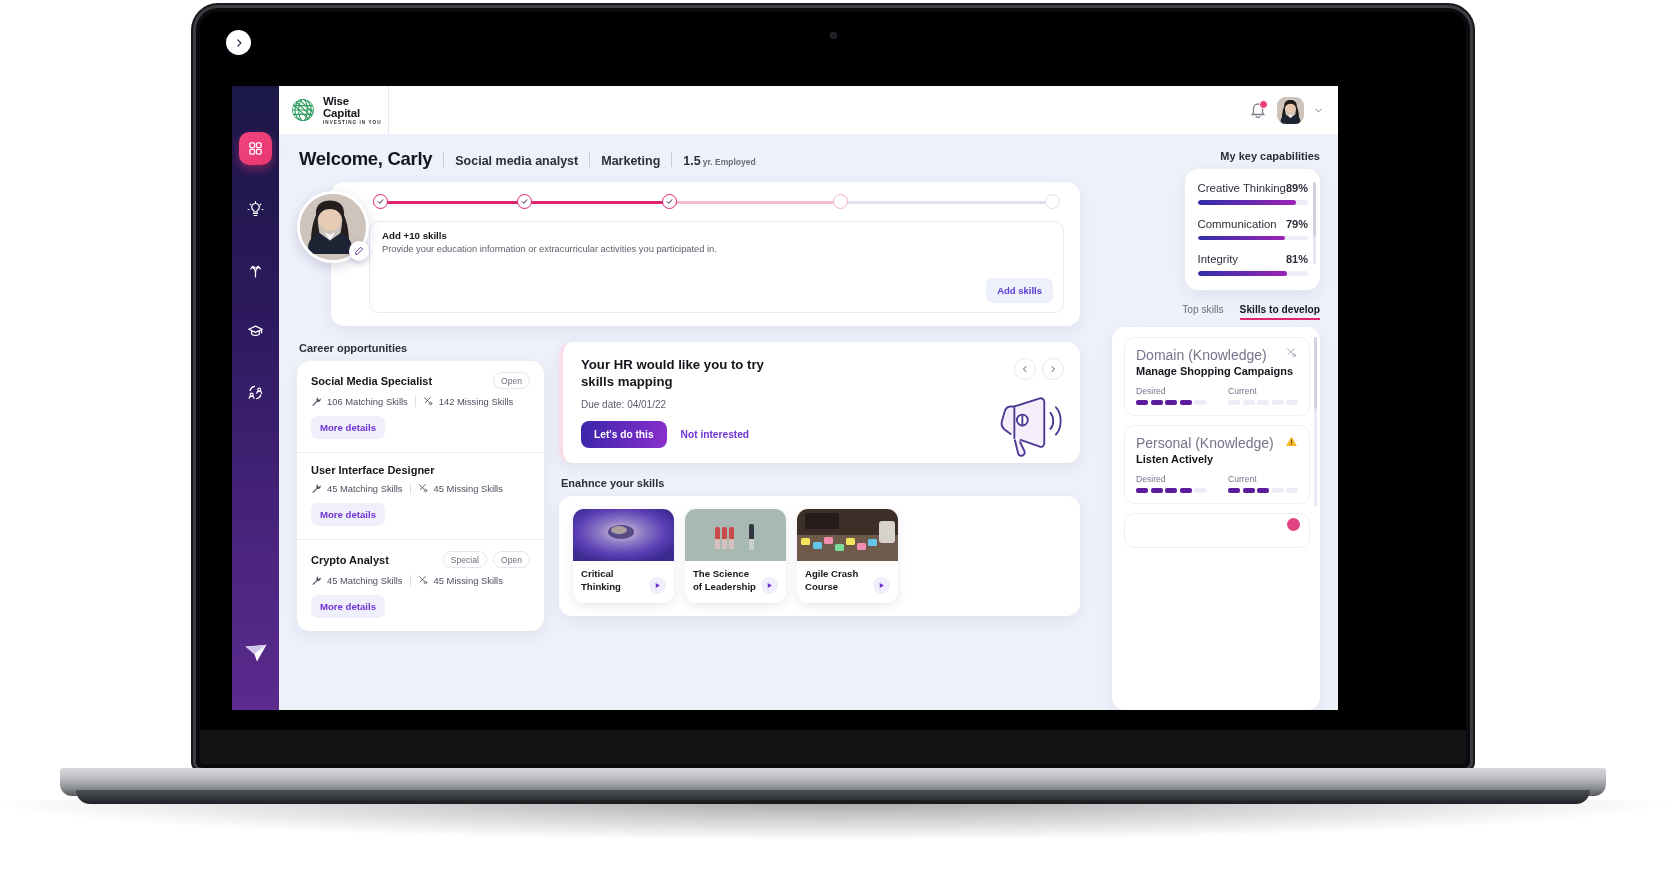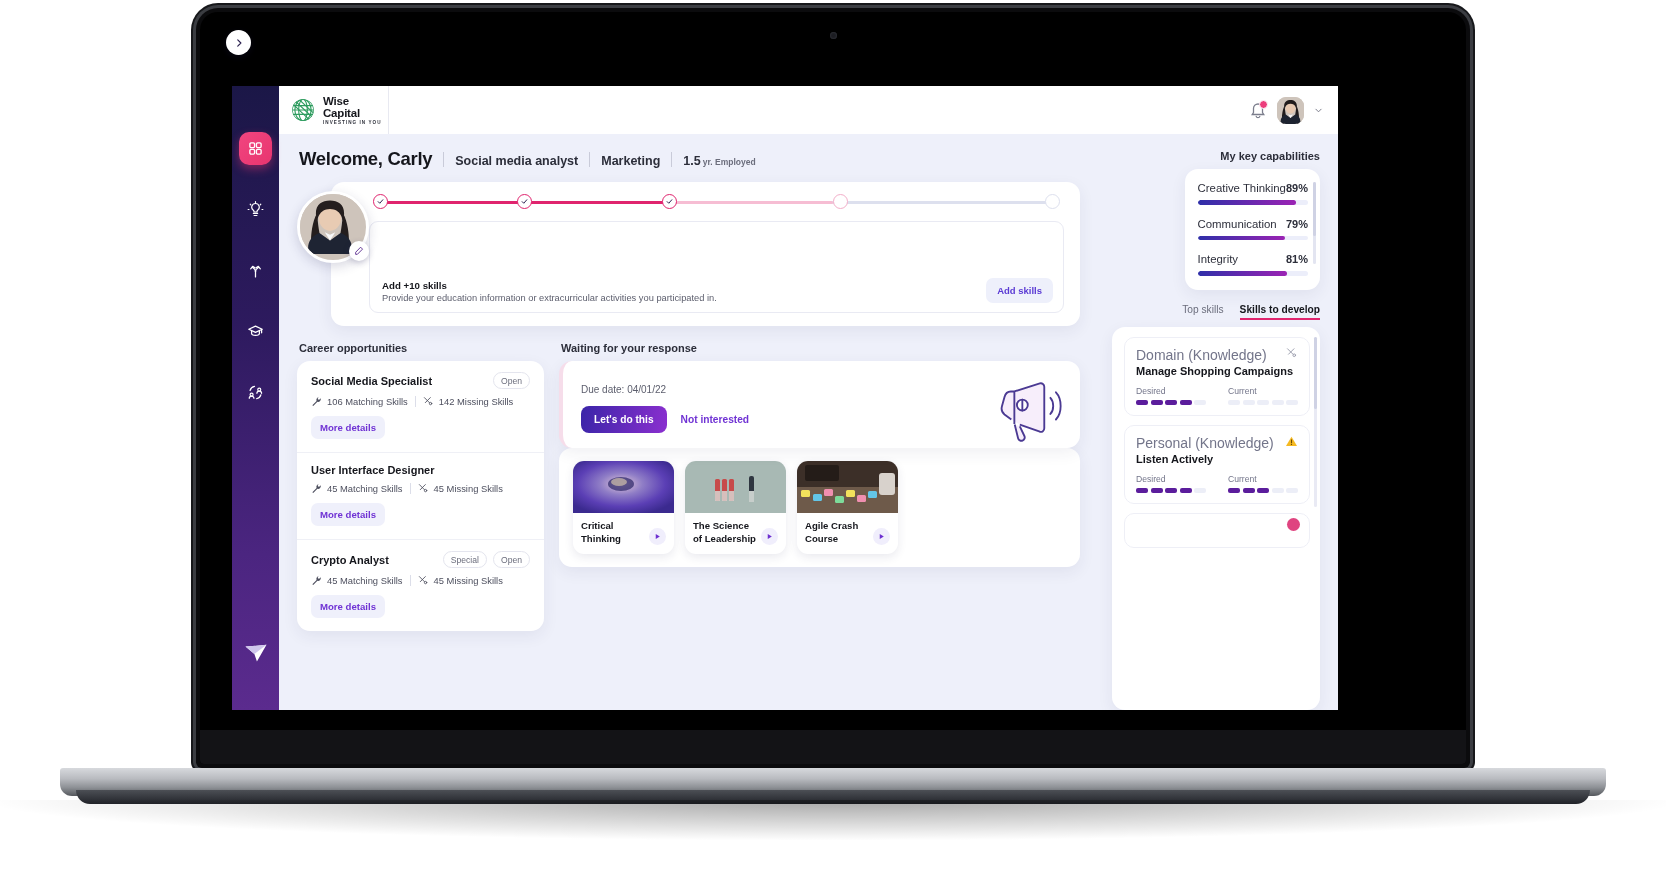--- a/index.html
+++ b/index.html
@@ -141,21 +141,21 @@
     position:absolute;top:0;width:15px;height:15px;border-radius:50%;
     background:#fff;display:flex;align-items:center;justify-content:center;cursor:pointer;
     box-sizing:border-box;
   }
   .step.done{border:1.8px solid #e0246e;}
   .step.next{border:1.8px solid #f3aec9;}
   .step.todo{border:1.8px solid #dde0ee;}
 
   .addskills{
     border:1px solid #e9eaf3;border-radius:9px;padding:8px 10px 9px 12px;
-    display:flex;align-items:flex-end;gap:10px;
+    display:flex;align-items:flex-start;gap:10px;
   }
   .addskills .txt{flex:1;min-width:0;}
   .addskills .t1{font-size:9.7px;font-weight:bold;color:#15161c;}
   .addskills .t2{font-size:9.3px;color:#5c5e6d;margin-top:2.5px;}
   .btn-soft{
     background:#eef0fb;color:#5b3bd4;font-size:9.5px;font-weight:bold;
     border:none;border-radius:7px;padding:7px 11px;cursor:pointer;white-space:nowrap;
     font-family:inherit;
     margin-top:48px;
   }
@@ -518,39 +518,54 @@
                           <span>45 Missing Skills</span>
                         </span>
                       </div>
                       <button class="btn-more">More details</button>
                     </div>
 
                   </div>
                 </div>
 
                 <div class="mid-col b">
-                  <div class="sec-title">Waiting for your response</div>
 
                   <div class="hr-card">
+                    <div class="hr-head">
+                      <div class="hr-title">Your HR would like you to try skills mapping</div>
+                      <div class="hr-navs">
+                        <button class="navbtn">
+                          <svg width="8" height="8" viewBox="0 0 24 24" fill="none" stroke="#3a3c49" stroke-width="2.6" stroke-linecap="round" stroke-linejoin="round">
+                              <path d="M15 4.5 7.5 12 15 19.5"></path>
+                            </svg>
+                        </button>
+                        <button class="navbtn">
+                          <svg width="8" height="8" viewBox="0 0 24 24" fill="none" stroke="#3a3c49" stroke-width="2.6" stroke-linecap="round" stroke-linejoin="round">
+                              <path d="M9 4.5 16.5 12 9 19.5"></path>
+                            </svg>
+                        </button>
+                      </div>
+                    </div>
                     <div class="hr-due">Due date: 04/01/22</div>
                     <div class="hr-actions">
                       <button class="btn-primary">Let's do this</button>
                       <button class="btn-link">Not interested</button>
                     </div>
                     <svg class="megaphone" viewBox="0 0 80 72">
                       <path d="M18 46 10 40c-3-2.4-4-6-3-9.6l3-11C11 15.6 14 13 17.4 13h4.2l30-9.4c2.6-.8 5.2 1.2 5.2 4v48.8c0 2.8-2.6 4.8-5.2 4L28 52" fill="#f7eefb" stroke="#4b3a93" stroke-width="2.2" stroke-linejoin="round"></path>
                       <path d="M21.6 13v38.4" stroke="#4b3a93" stroke-width="2.2"></path>
                       <circle cx="31" cy="29" r="6.4" fill="#ffffff" stroke="#4b3a93" stroke-width="2.2"></circle>
                       <path d="M31 22.6v12.8" stroke="#4b3a93" stroke-width="2.2" stroke-linecap="round"></path>
                       <path d="M22 52 26 68c.6 2.4 3 3.6 5.2 2.8 2.2-.8 3.2-3.4 2.2-5.4L28 54" fill="#f7eefb" stroke="#4b3a93" stroke-width="2.2" stroke-linejoin="round"></path>
                       <path d="M64 20.5c4.4 4.8 4.4 14.2 0 19" fill="none" stroke="#4b3a93" stroke-width="2.2" stroke-linecap="round"></path>
                       <path d="M70.5 14c7.4 7.8 7.4 24.2 0 32" fill="none" stroke="#4b3a93" stroke-width="2.2" stroke-linecap="round"></path>
                     </svg>
                   </div>
 
+                  <div class="sec-title" style="margin-top:14px">Enahnce your skills</div>
                   <div class="card">
                     <div class="courses">
 
                       <div class="course">
                         <div class="course-img">
                           <svg width="100%" height="100%" viewBox="0 0 101 52" preserveAspectRatio="none">
                             <defs>
                                 <radialGradient id="ct" cx="48%" cy="44%" r="62%">
                               <stop offset="0%" stop-color="#dfc6d9"></stop>
                                   <stop offset="34%" stop-color="#8f7dc6"></stop>

